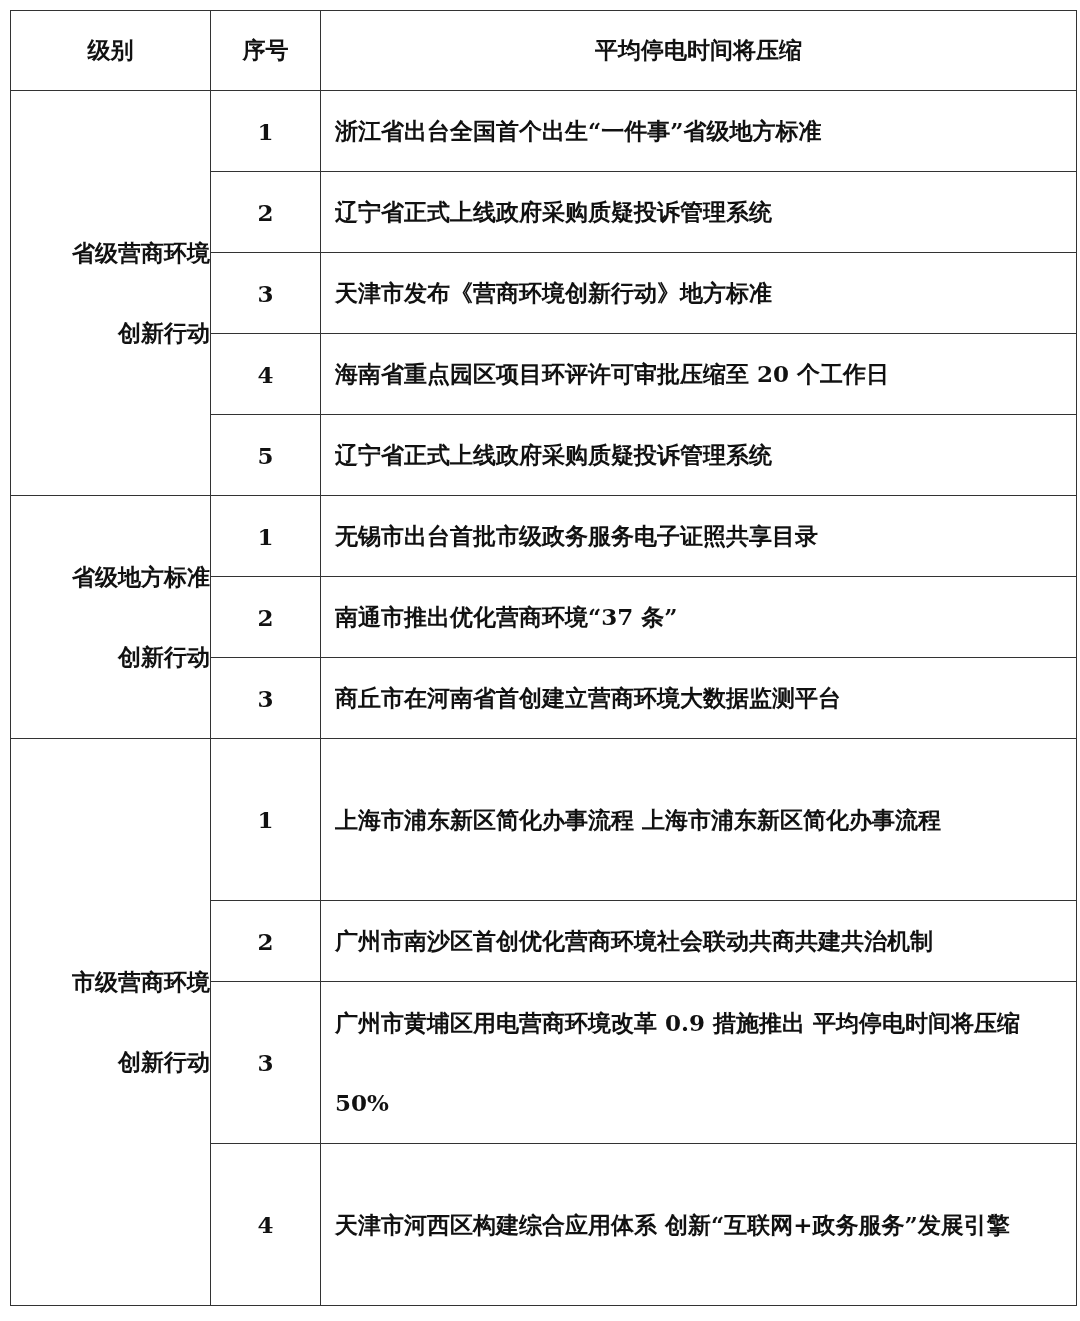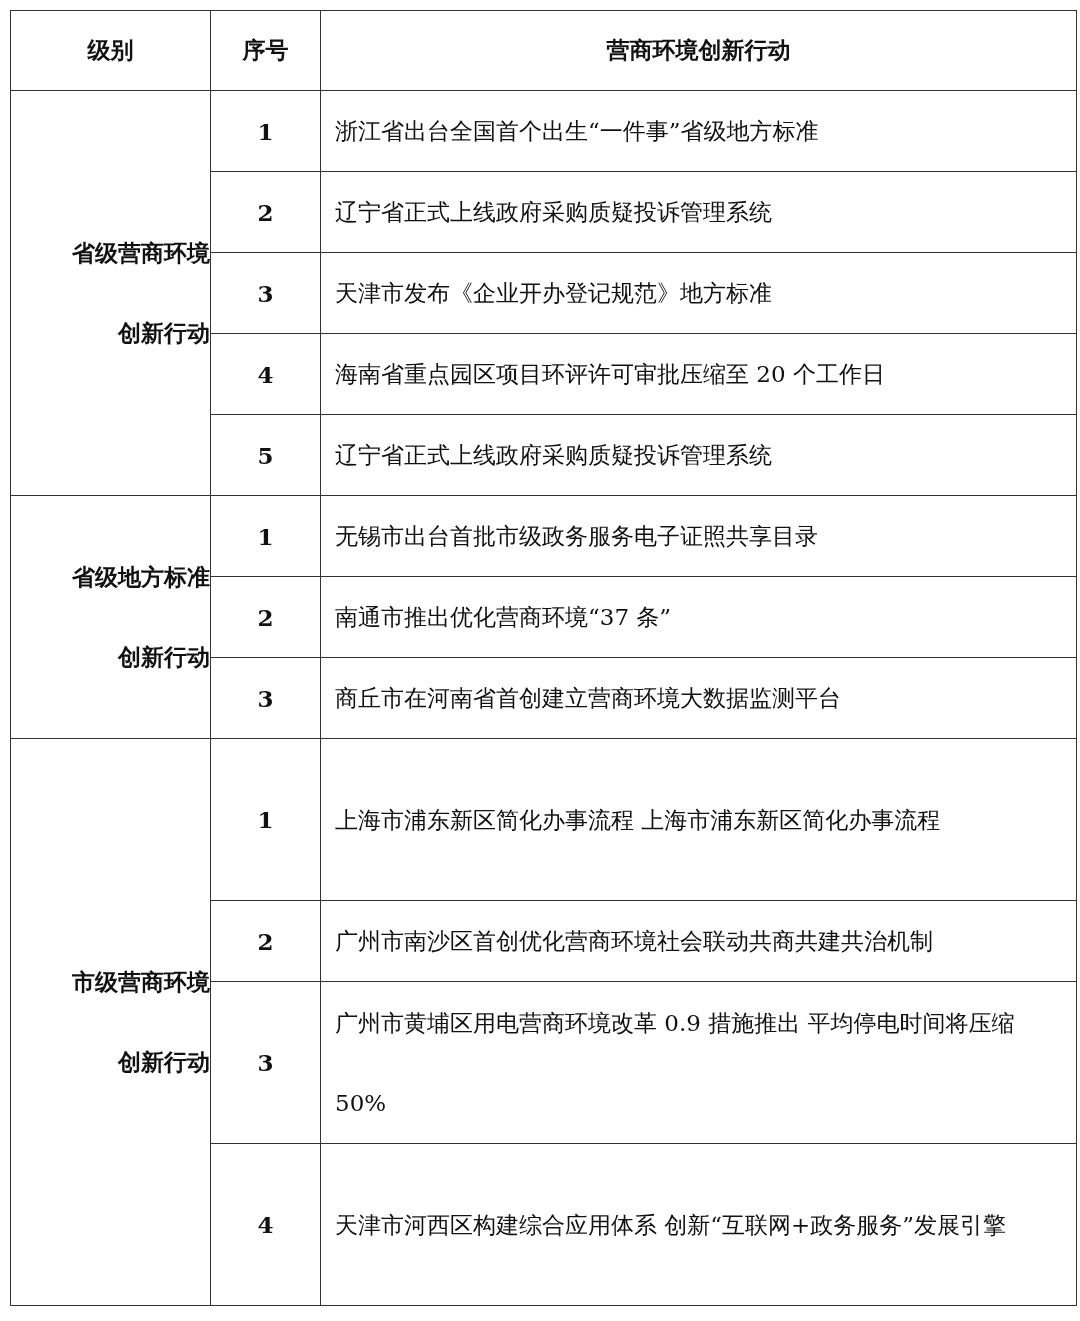--- a/index.html
+++ b/index.html
@@ -2,58 +2,58 @@
 <html><head>
 <meta charset="utf-8">
 <style>
   html,body{margin:0;padding:0;background:#fff;}
   body{width:1080px;height:1321px;position:relative;overflow:hidden;font-family:"DejaVu Serif","Liberation Serif",serif;color:#111;}
   .tbl{position:absolute;left:10px;top:10px;width:1067px;border-collapse:collapse;table-layout:fixed;}
   .tbl td,.tbl th{border:1.5px solid #333;padding:0;font-size:23px;}
   .tbl th{font-weight:bold;height:79px;text-align:center;}
   .lvl{text-align:right;font-weight:bold;line-height:80px;}
   .num{text-align:center;font-weight:bold;}
-  .txt{padding-left:14px !important;padding-right:8px !important;line-height:80px;}
+  .txt{padding-left:14px !important;padding-right:8px !important;line-height:80px;font-weight:bold;}
   .r1{height:80px;}
   .r2{height:162px;}
   .wm{position:absolute;left:95px;top:585px;width:900px;height:140px;color:#737373;font-size:120px;font-weight:bold;font-family:"DejaVu Sans",sans-serif;z-index:-1;letter-spacing:4px;}
 </style>
 </head>
 <body>
 
 <div class="wm">MP 十大咨询</div>
 
 <table class="tbl">
   <colgroup>
       <col style="width:200px">
       <col style="width:110px">
       <col>
     </colgroup>
   <tbody>
       <tr>
     <th>级别</th>
     <th>序号</th>
-    <th>营商环境创新行动</th>
+    <th>平均停电时间将压缩</th>
   </tr>
 
   <tr class="r1">
     <td class="lvl" rowspan="5">
           <div>省级营商环境</div>
           <div>创新行动</div>
         </td>
     <td class="num">1</td>
     <td class="txt">浙江省出台全国首个出生“一件事”省级地方标准</td>
   </tr>
   <tr class="r1">
         <td class="num">2</td>
         <td class="txt">辽宁省正式上线政府采购质疑投诉管理系统</td>
       </tr>
   <tr class="r1">
         <td class="num">3</td>
-        <td class="txt">天津市发布《企业开办登记规范》地方标准</td>
+        <td class="txt">天津市发布《营商环境创新行动》地方标准</td>
       </tr>
   <tr class="r1">
         <td class="num">4</td>
         <td class="txt">海南省重点园区项目环评许可审批压缩至 20 个工作日</td>
       </tr>
   <tr class="r1">
         <td class="num">5</td>
         <td class="txt">辽宁省正式上线政府采购质疑投诉管理系统</td>
       </tr>
 

